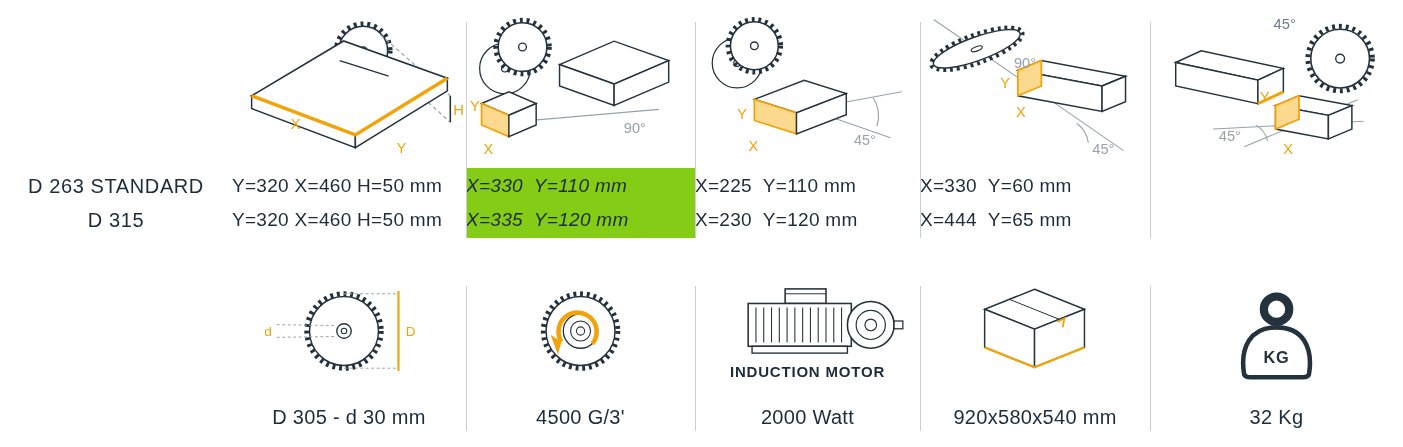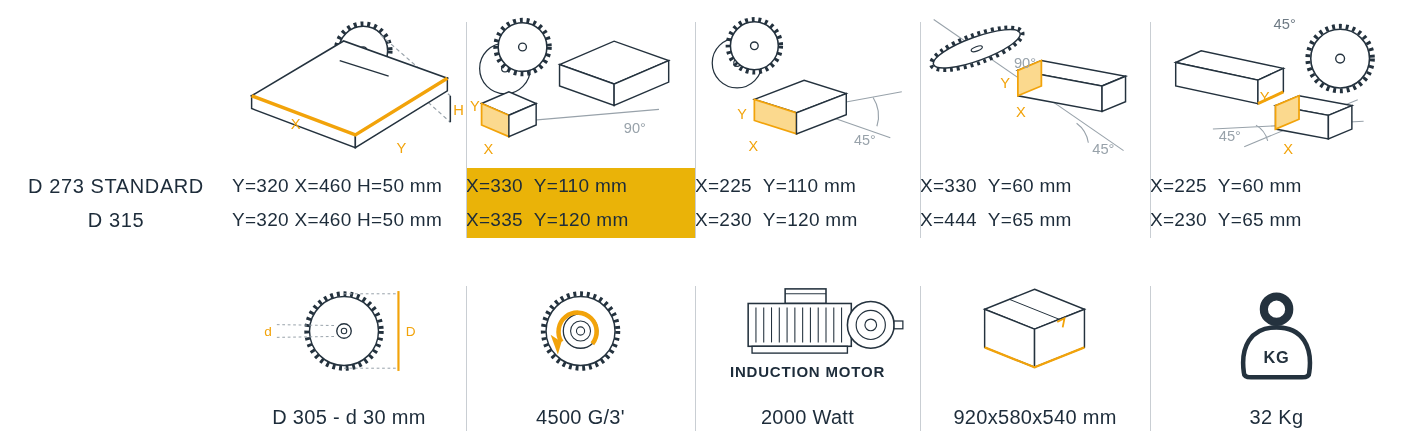--- a/index.html
+++ b/index.html
@@ -9,21 +9,21 @@
 
   .top-grid, .bot-grid { display:grid; grid-template-columns:232px 234px 229px 225px 230px 253px; }
 
   .spec-col { position:relative; }
   .spec-col.with-line::before { content:""; position:absolute; left:0; top:22px; height:216px; width:1px; background:#c9ced3; }
 
   .illus { height:168px; display:flex; align-items:flex-end; justify-content:center; padding-bottom:2px; }
   .illus-spacer { height:168px; }
 
   .rows { height:70px; padding-top:1px; }
-  .rows.hl { background:#eab308; }
+  .rows.hl { background:#84cc16;font-style:italic; }
   .spec-row { height:34px; line-height:34px; font-size:19px; white-space:pre; color:#1d2c3a; letter-spacing:0.3px; }
   .model-row { height:34px; line-height:34px; text-align:center; font-size:20px; letter-spacing:0.6px; color:#1d2c3a; }
 
   .gap { height:44px; }
 
   .bot-col { position:relative; height:165px; display:flex; flex-direction:column; align-items:center; justify-content:flex-end; padding-bottom:18px; }
   .bot-col.with-line::before { content:""; position:absolute; left:0; top:4px; bottom:16px; width:1px; background:#c9ced3; }
   .caption { font-size:20px; color:#1d2c3a; margin-top:26px; letter-spacing:0.3px; }
   .motor-label { font-size:15px; font-weight:bold; letter-spacing:0.8px; color:#1d2c3a; margin-top:6px; }
 
@@ -35,21 +35,21 @@
 </head>
 <body>
 
 <div class="sheet">
 
   <div class="top-grid">
 
     <div class="spec-col">
       <div class="illus-spacer"></div>
       <div class="rows">
-        <div class="model-row">D 273 STANDARD</div>
+        <div class="model-row">D 263 STANDARD</div>
         <div class="model-row">D 315</div>
       </div>
     </div>
 
     <div class="spec-col">
       <div class="illus">
         <svg width="230" height="160" viewBox="0 0 235 160">
           <g>
             <circle cx="132" cy="44" r="25" fill="#fff" stroke="#24323e" stroke-width="1.6"></circle>
             <circle cx="132" cy="44" r="27.5" fill="none" stroke="#24323e" stroke-width="5" stroke-dasharray="3 4"></circle>
@@ -184,24 +184,20 @@
           <g>
             <circle cx="182" cy="52" r="30" fill="#fff" stroke="#24323e" stroke-width="1.6"></circle>
             <circle cx="182" cy="52" r="33" fill="none" stroke="#24323e" stroke-width="5" stroke-dasharray="3 4"></circle>
             <circle cx="182" cy="52" r="4.5" fill="none" stroke="#24323e" stroke-width="1.4"></circle>
           </g>
           <text class="lbl-dgray" x="114" y="22">45°</text>
           <text class="lbl-gray" x="58" y="136">45°</text>
           <text class="lbl-accent" x="100" y="96">Y</text>
           <text class="lbl-accent" x="124" y="150">X</text>
         </svg>
-      </div>
-      <div class="rows">
-        <div class="spec-row">X=225  Y=60 mm</div>
-        <div class="spec-row">X=230  Y=65 mm</div>
       </div>
     </div>
   </div>
 
   <div class="gap"></div>
 
   <div class="bot-grid">
 
     <div class="bot-col"></div>
 

